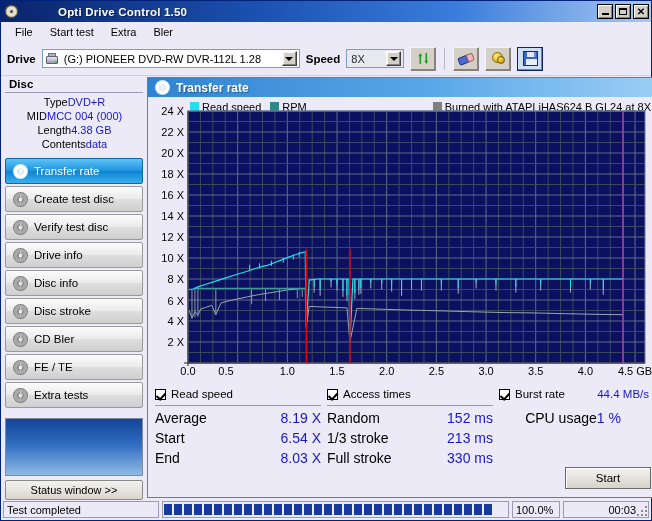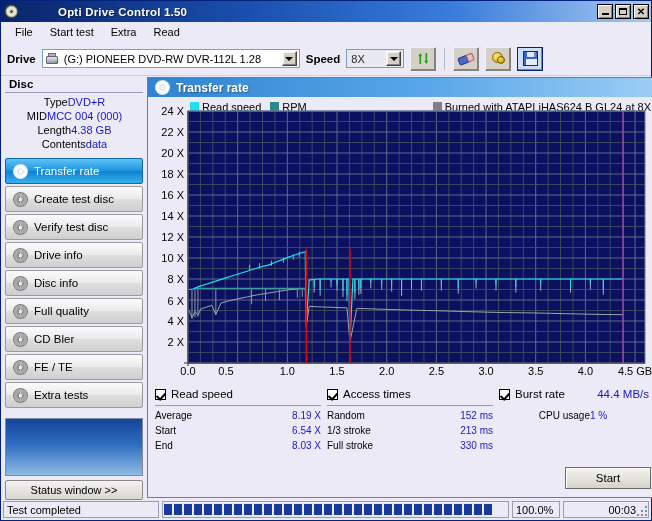--- a/index.html
+++ b/index.html
@@ -229,21 +229,21 @@
   .chk{
     width:11px;height:11px;background:#fff;border:1px solid #000;
     box-sizing:border-box;position:relative;flex:0 0 11px;
   }
   .chk::after{
     content:"";position:absolute;left:2px;top:1px;width:4px;height:7px;
     border:solid #000;border-width:0 2px 2px 0;transform:rotate(42deg);
   }
   .chk-label{font-size:11.5px;color:#000;}
   .rule{height:1px;background:#9a9ab5;margin:3px 6px 2px 0;}
-  .srow{display:flex;justify-content:space-between;padding:2px 6px 2px 0;font-size:10px;}
+  .srow{display:flex;justify-content:space-between;padding:2px 6px 2px 0;font-size:14px;}
   .srow .k{color:#000;}
   .srow .v{color:#1818c8;}
   .col3 .chkrow{justify-content:space-between;}
   .col3 .burstval{color:#1818c8;font-size:11.5px;padding-right:4px;}
   .startbtn{
     position:absolute;right:8px;bottom:8px;width:86px;height:22px;
     background:linear-gradient(to bottom,#f4f3ef,#d6d3ca);
     border:1px solid #6a6a6a;box-sizing:border-box;
     display:flex;align-items:center;justify-content:center;font-size:11.5px;color:#000;
     box-shadow:inset 1px 1px 0 #fff;
@@ -286,21 +286,21 @@
           <span></span>
         </div>
       <div class="winbtn wb-close">✕</div>
     </div>
   </div>
 
   <div class="menubar">
     <div class="menuitem">File</div>
     <div class="menuitem">Start test</div>
     <div class="menuitem">Extra</div>
-    <div class="menuitem">Read</div>
+    <div class="menuitem">Bler</div>
   </div>
 
   <div class="toolbar">
     <div class="tb-label">Drive</div>
     <div class="combo drive">
       <div class="dicon">
         <div class="top"></div>
           <div class="body"></div>
           <div class="led"></div>
       </div>
@@ -400,21 +400,21 @@
               <i class="d"></i>
               <i class="b2"></i>
             </span>
           <span>Disc info</span>
         </div>
         <div class="navitem">
           <span class="navicon">
               <i class="d"></i>
               <i class="b2"></i>
             </span>
-          <span>Full quality</span>
+          <span>Disc stroke</span>
         </div>
         <div class="navitem">
           <span class="navicon">
               <i class="d"></i>
               <i class="b2"></i>
             </span>
           <span>CD Bler</span>
         </div>
         <div class="navitem">
           <span class="navicon">

